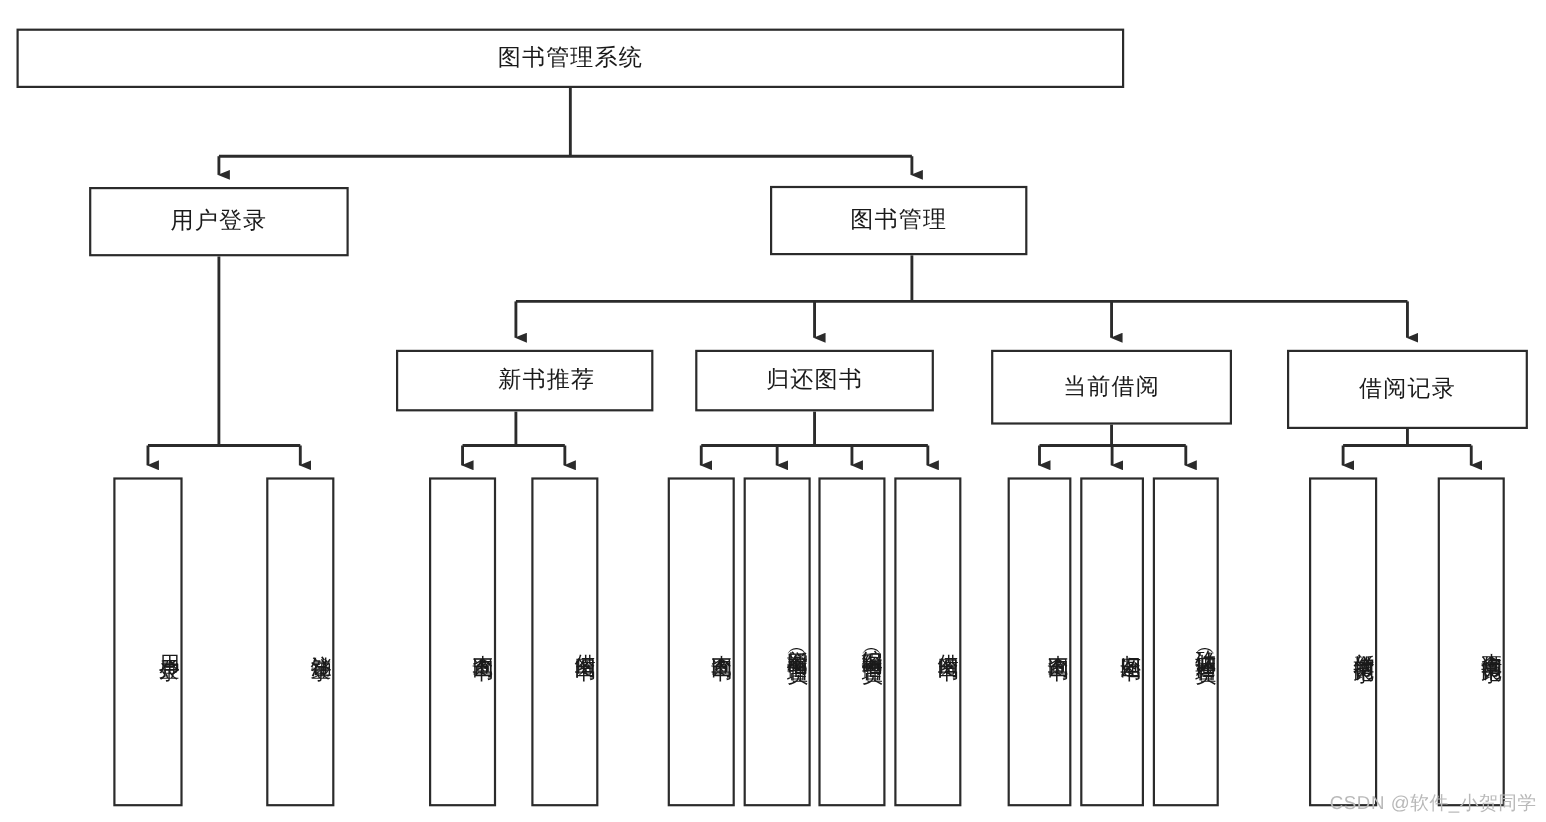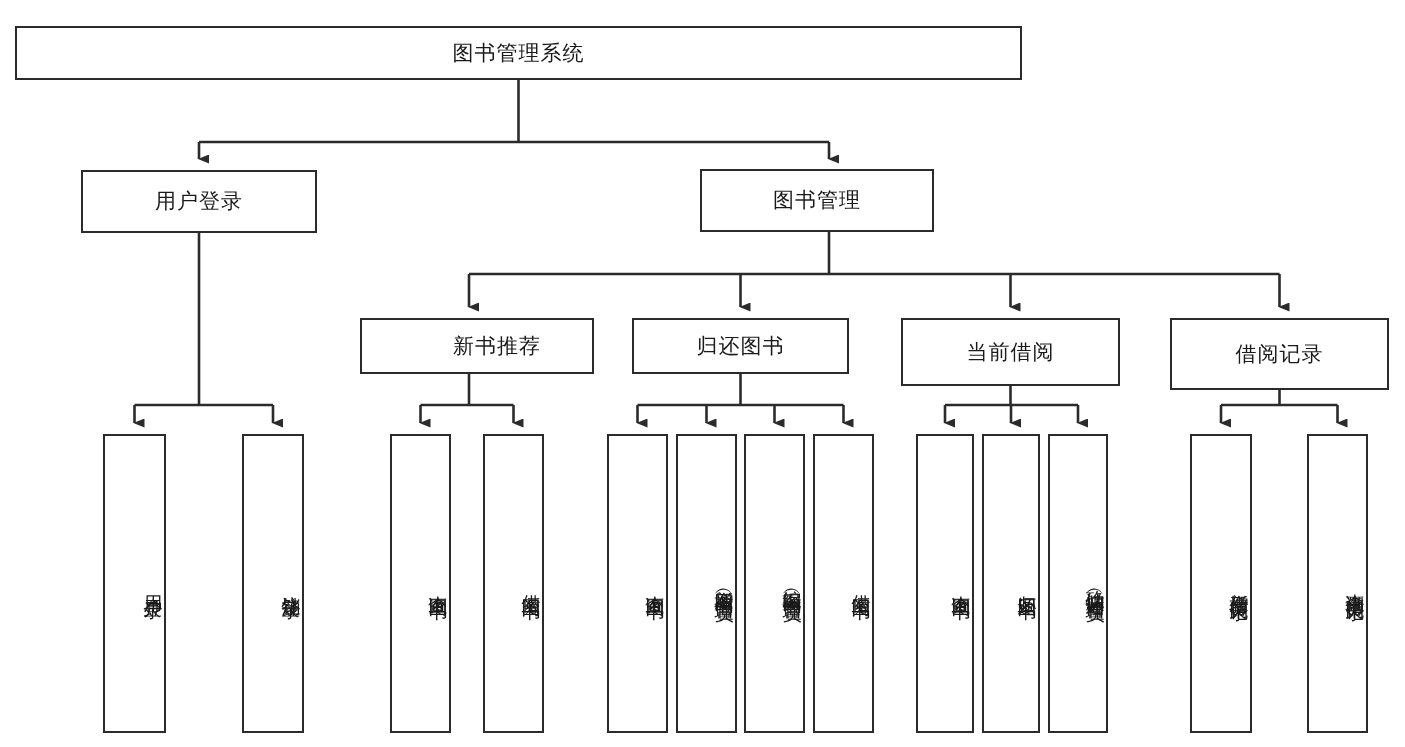--- a/index.html
+++ b/index.html
@@ -168,13 +168,14 @@
         <span>确认归还（管理员）</span>
       </div>
       <div class="node vert" style="left: 1190px; top: 434px; width: 62px; height: 299px;">
         <span>新增借阅记录</span>
       </div>
       <div class="node vert" style="left: 1307px; top: 434px; width: 61px; height: 299px;">
         <span>查询借阅记录</span>
       </div>
     </div>
 
+  <div class="watermark">CSDN @软件_小贺同学</div>
 </div>
 
 </body></html>

